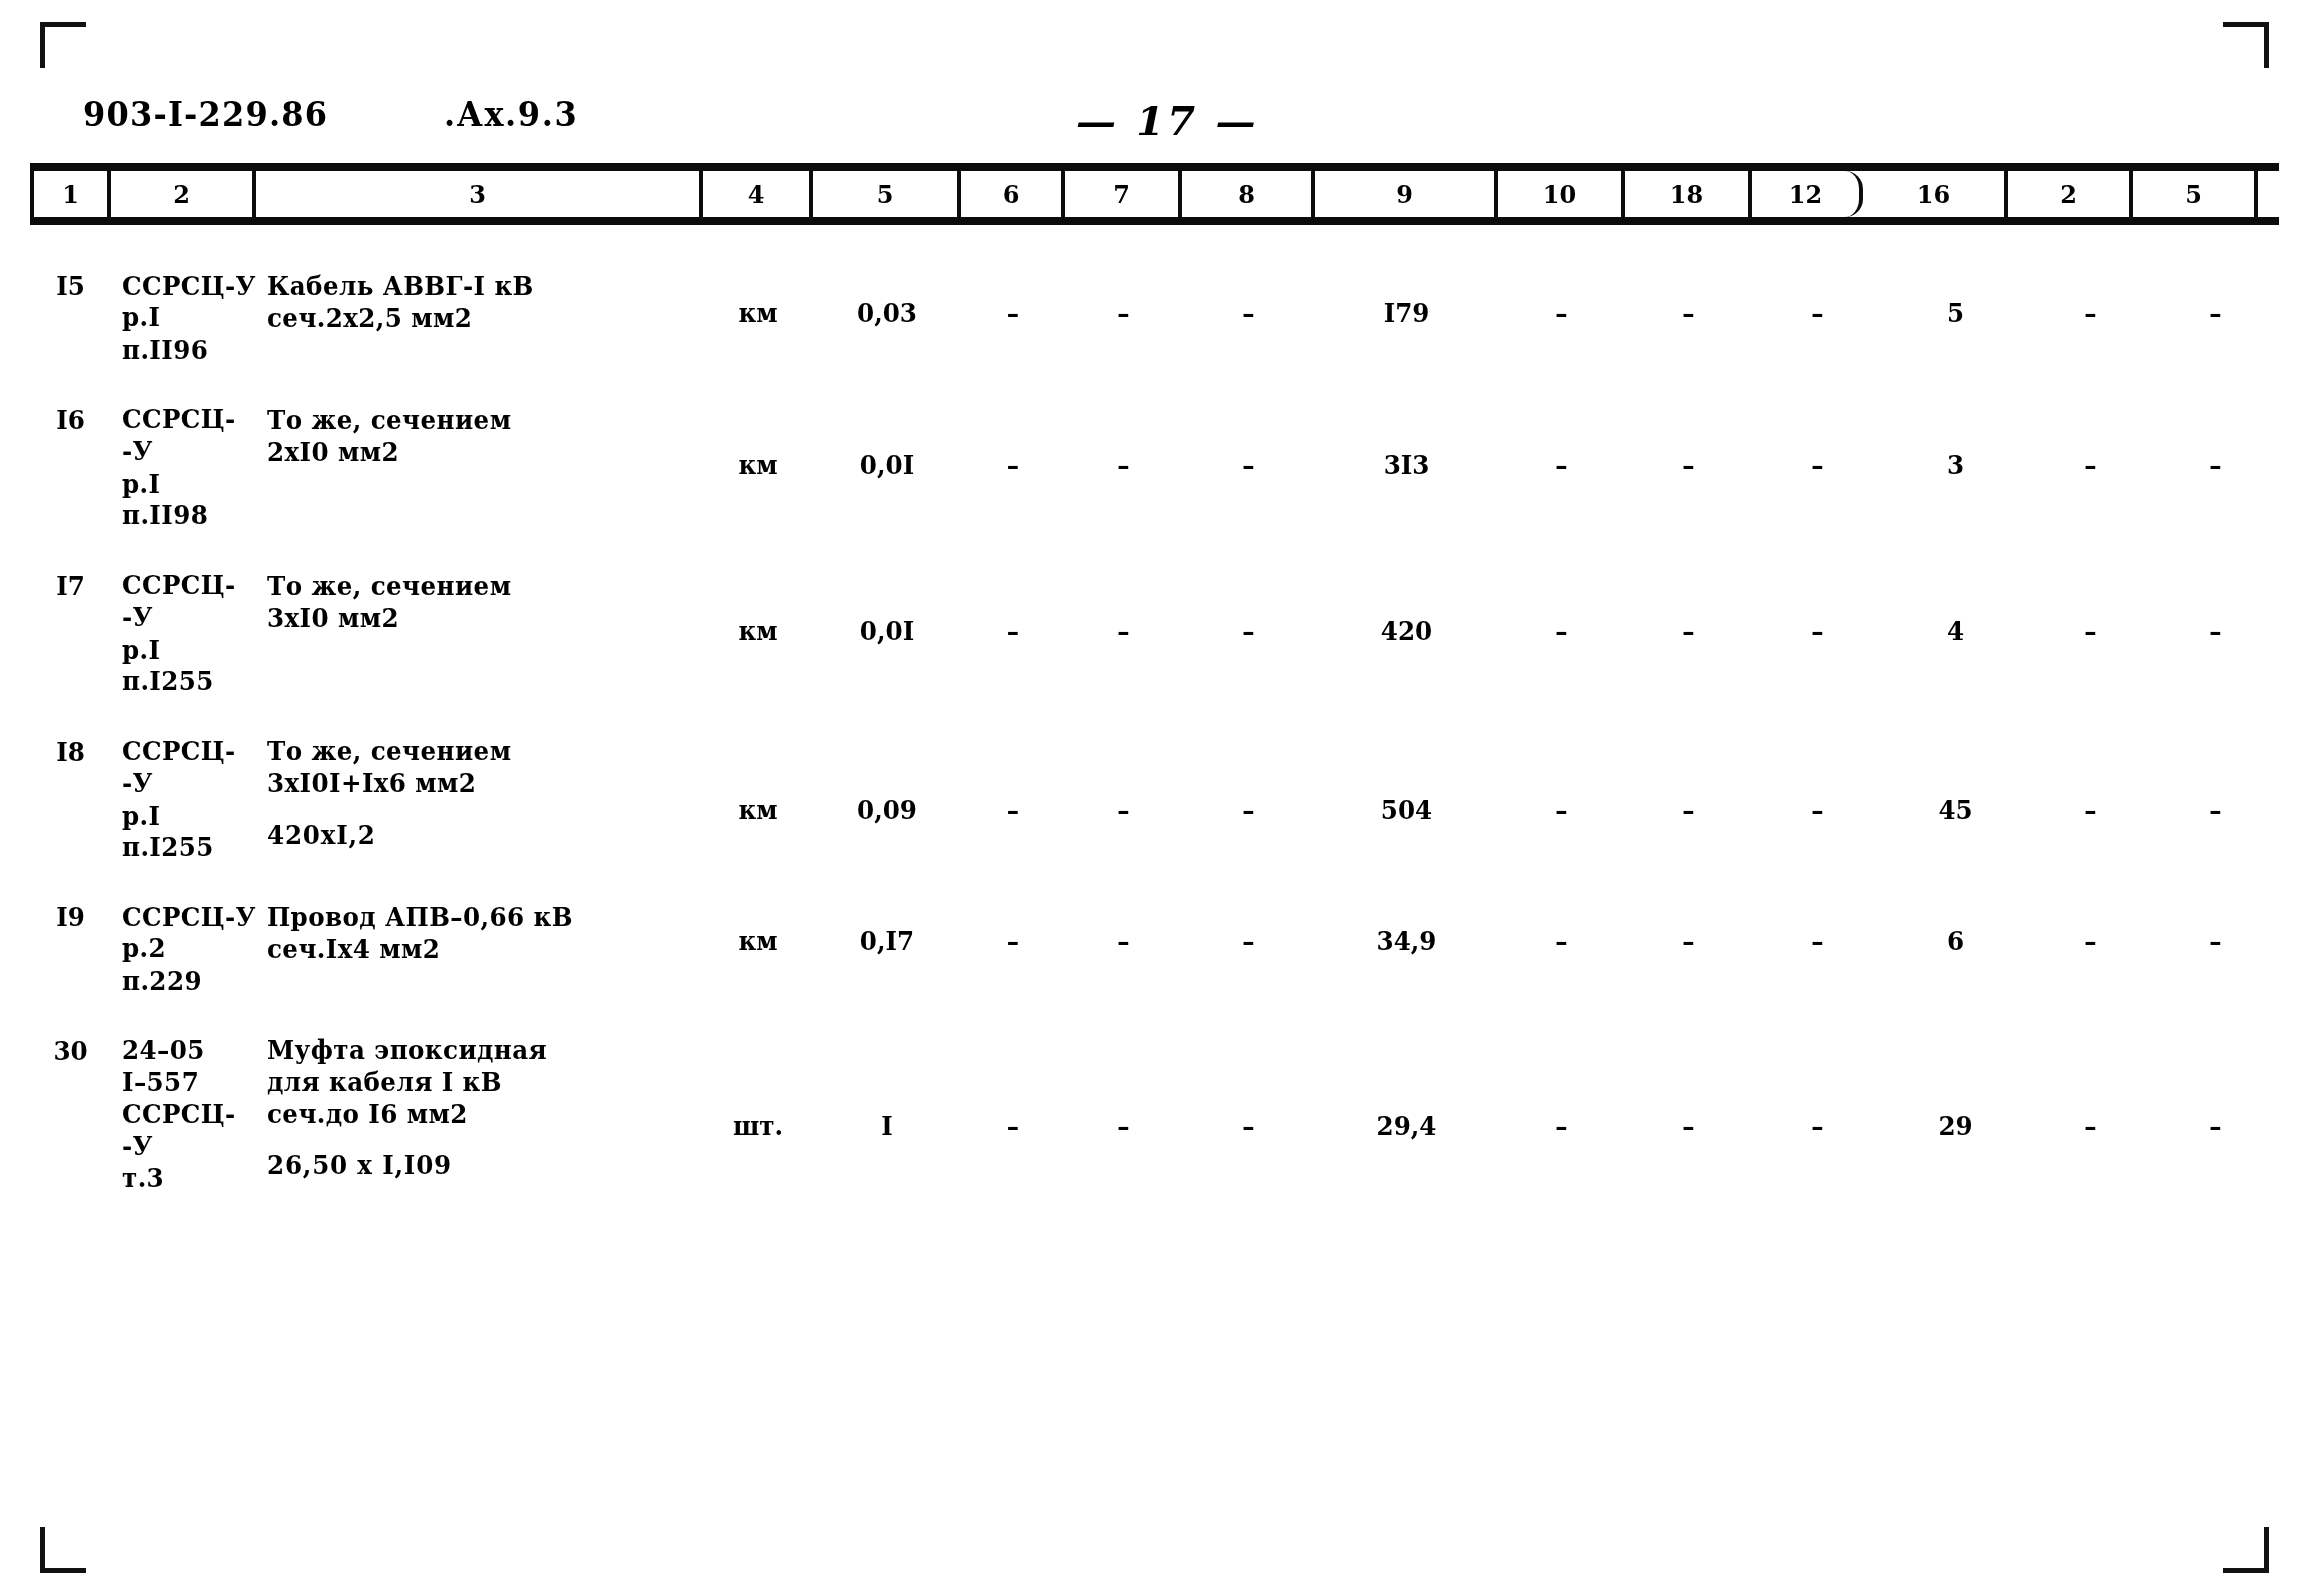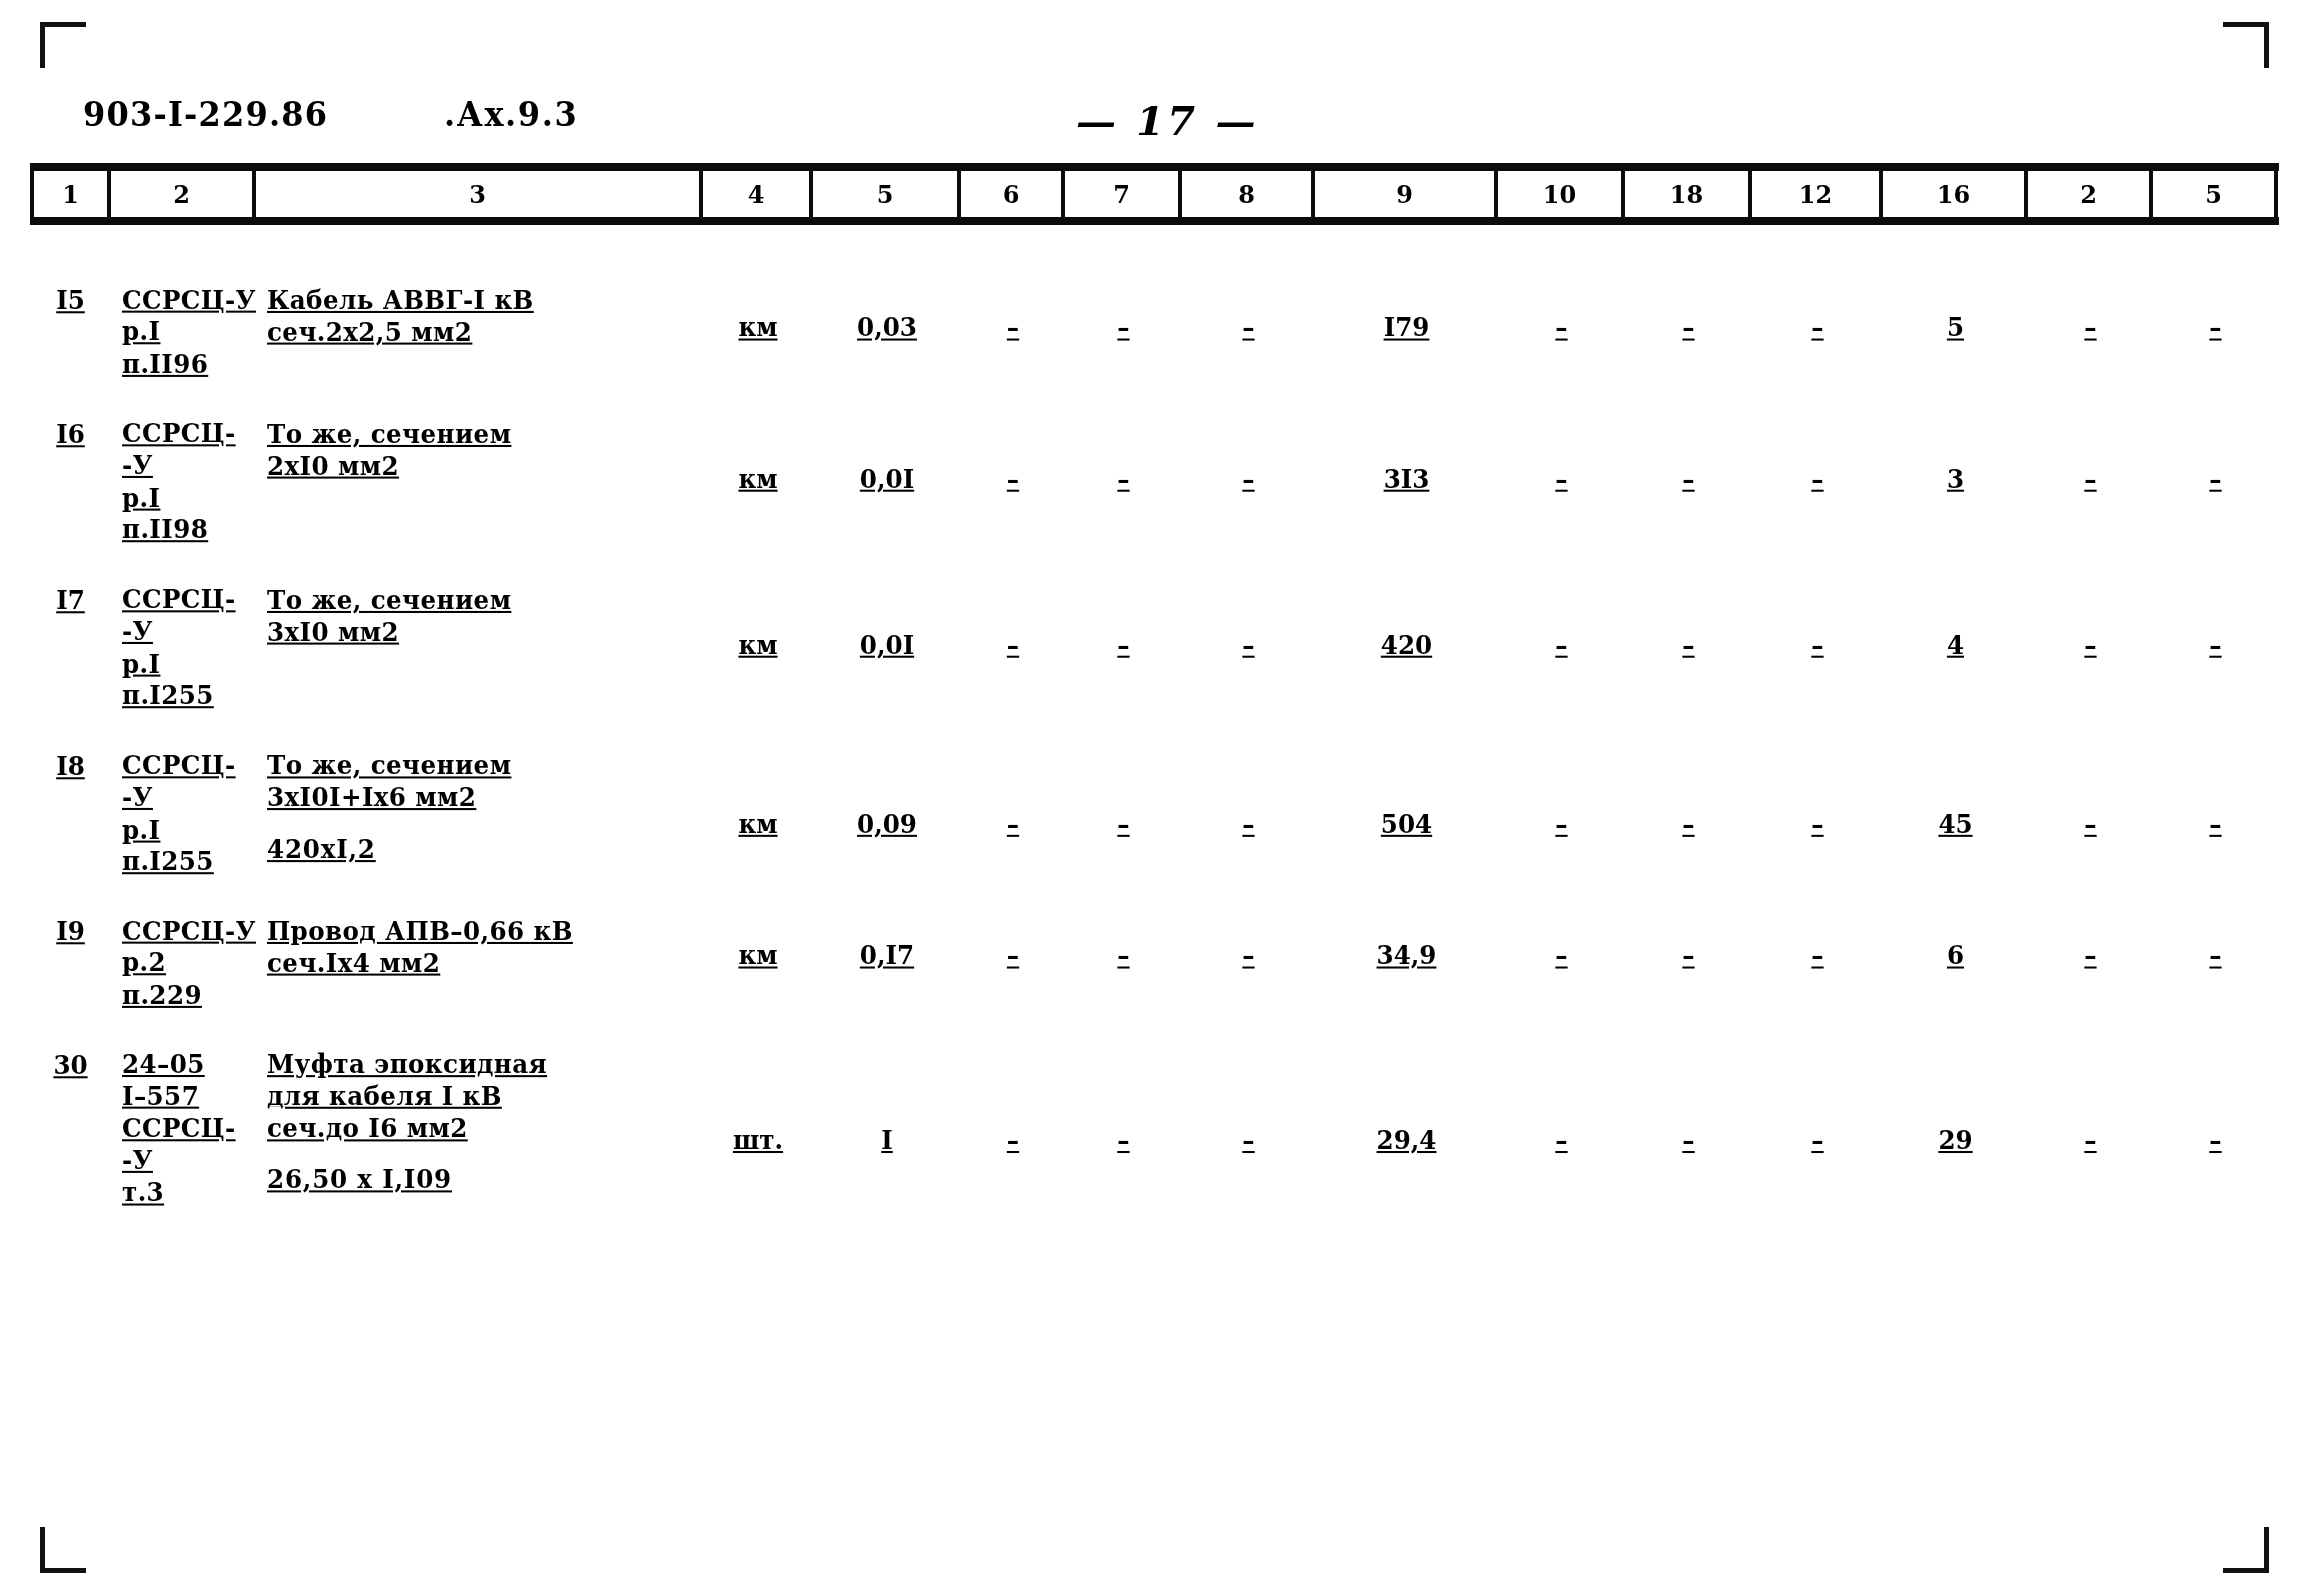--- a/index.html
+++ b/index.html
@@ -94,23 +94,22 @@
     font-weight: 700;
     font-family: "DejaVu Serif", serif;
     box-sizing: border-box;
     height: 46px;
     letter-spacing: 0px;
   }
   .colhead-cell:first-child { border-left: 4.8px solid #0c0c0c; }
 
   
   .body-rows {
-    margin-top: 55px;
+    margin-top: 41px;
     width: 2249px;
-    text-decoration: underline;
   }
   .row {
     display: flex;
     width: 2249px;
     align-items: flex-start;
     margin-bottom: 35px;
   }
   .cell {
     box-sizing: border-box;
     font-family: "DejaVu Serif", serif;
@@ -153,21 +152,21 @@
       <div class="colhead-cell" style="width: 145px;">2</div>
       <div class="colhead-cell" style="width: 447px;">3</div>
       <div class="colhead-cell" style="width: 110px;">4</div>
       <div class="colhead-cell" style="width: 148px;">5</div>
       <div class="colhead-cell" style="width: 104px;">6</div>
       <div class="colhead-cell" style="width: 117px;">7</div>
       <div class="colhead-cell" style="width: 133px;">8</div>
       <div class="colhead-cell" style="width: 183px;">9</div>
       <div class="colhead-cell" style="width: 127px;">10</div>
       <div class="colhead-cell" style="width: 127px;">18</div>
-      <div class="colhead-cell" style="width: 131px;">12</div>
+      <div class="colhead-cell" style="width: 111px; border-radius: 18px;">12</div>
       <div class="colhead-cell" style="width: 145px;">16</div>
       <div class="colhead-cell" style="width: 125px;">2</div>
       <div class="colhead-cell" style="width: 125px;">5</div>
     </div>
 
   <div class="body-rows" id="bodyrows">
       <div class="row">
         <div class="cell c-num" style="width: 81px;">I5</div>
         <div class="cell c-code" style="width: 145px;">ССРСЦ-У
 р.I

